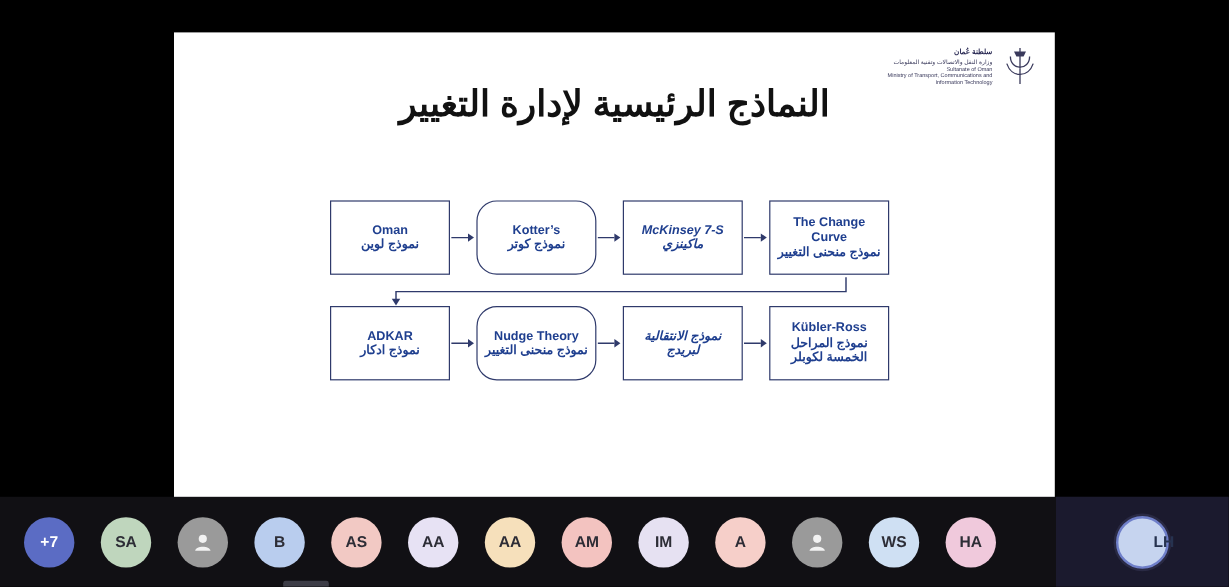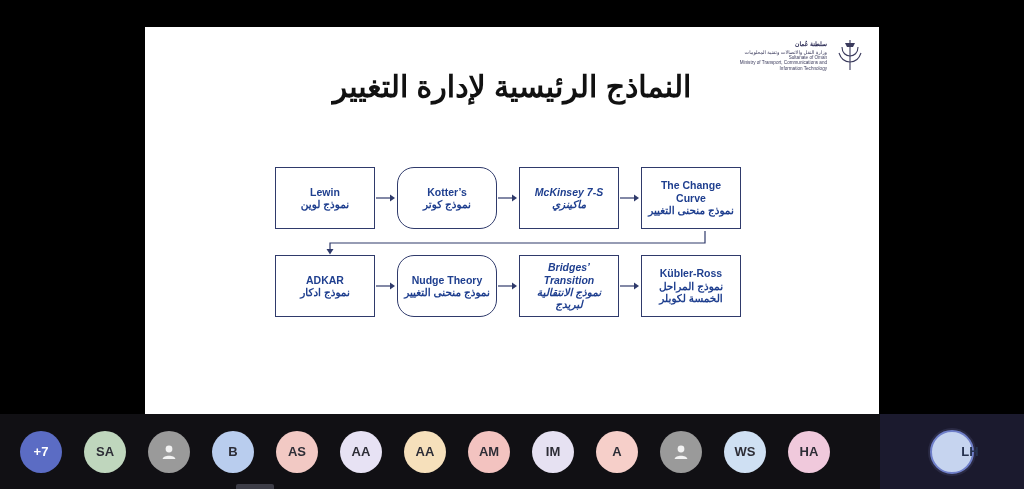--- a/index.html
+++ b/index.html
@@ -227,21 +227,21 @@
           </svg>
         </div>
       </div>
 
       <div class="slide-title">النماذج الرئيسية لإدارة التغيير</div>
 
       <div class="flow">
 
         <div class="row row1">
           <div class="node n1">
-            <div class="en">Lewin</div>
+            <div class="en">Oman</div>
             <div class="ar">نموذج لوين</div>
           </div>
           <div class="arrow">
             <svg width="20" height="10" viewBox="0 0 20 10">
                 <path d="M0 5 H14" stroke="#2f3a6b" stroke-width="1.2"></path>
                 <path d="M14 1.5 L19 5 L14 8.5 Z" fill="#2f3a6b"></path>
               </svg>
           </div>
           <div class="node n2">
             <div class="en">Kotter’s</div>
@@ -289,21 +289,20 @@
             <div class="en">Nudge Theory</div>
             <div class="ar">نموذج منحنى التغيير</div>
           </div>
           <div class="arrow">
             <svg width="20" height="10" viewBox="0 0 20 10">
                 <path d="M0 5 H14" stroke="#2f3a6b" stroke-width="1.2"></path>
                 <path d="M14 1.5 L19 5 L14 8.5 Z" fill="#2f3a6b"></path>
               </svg>
           </div>
           <div class="node n3">
-            <div class="en">Bridges’ Transition</div>
             <div class="ar">نموذج الانتقالية لبريدج</div>
           </div>
           <div class="arrow">
             <svg width="20" height="10" viewBox="0 0 20 10">
                 <path d="M0 5 H14" stroke="#2f3a6b" stroke-width="1.2"></path>
                 <path d="M14 1.5 L19 5 L14 8.5 Z" fill="#2f3a6b"></path>
               </svg>
           </div>
           <div class="node n4">
             <div class="en">Kübler-Ross</div>

